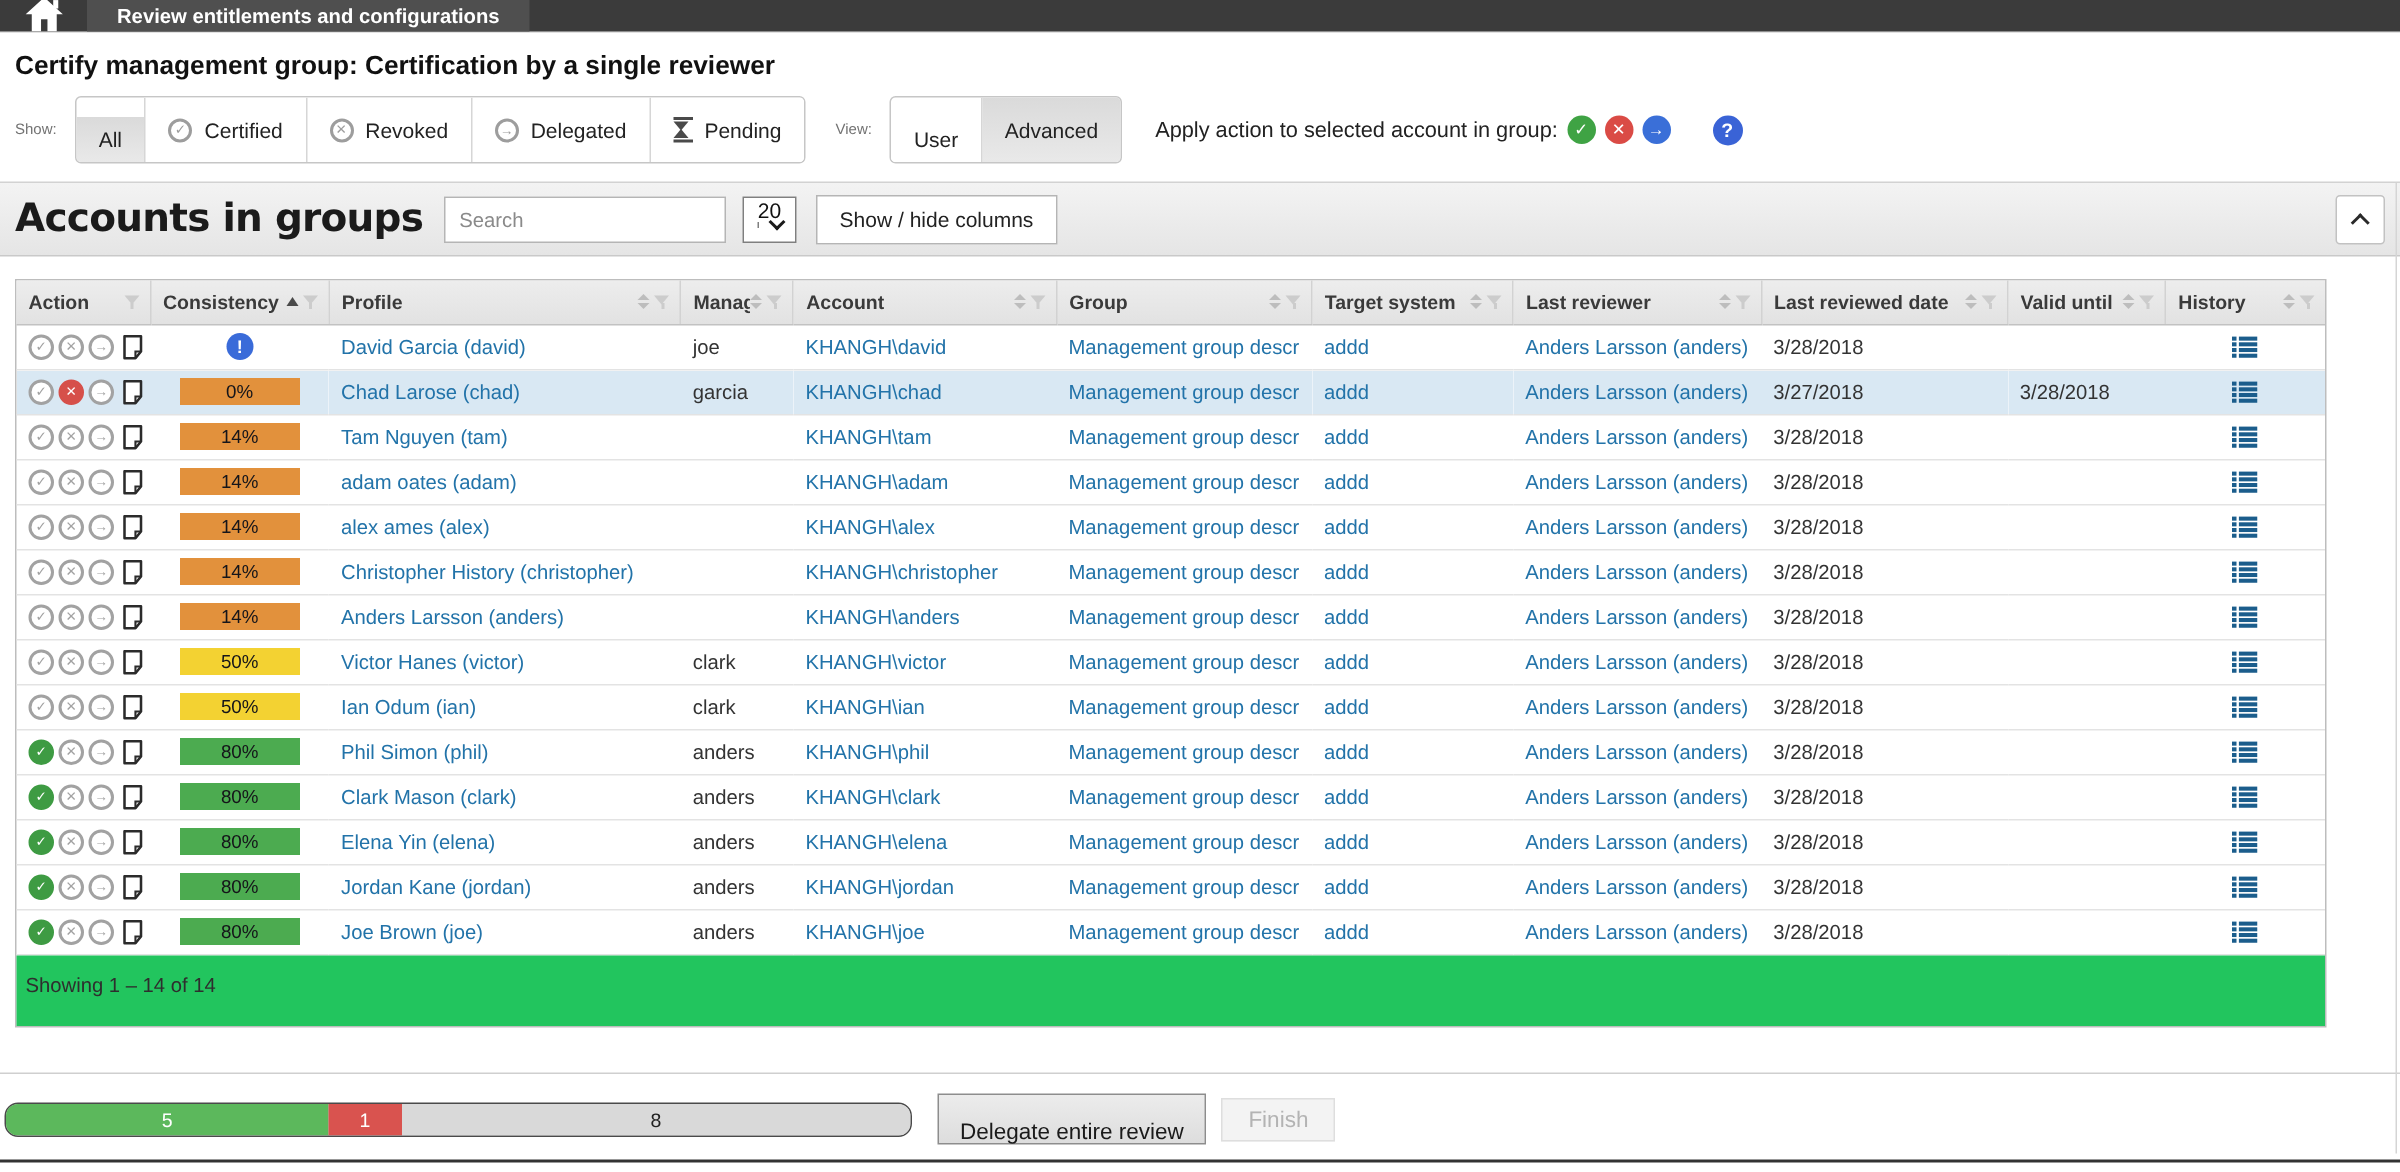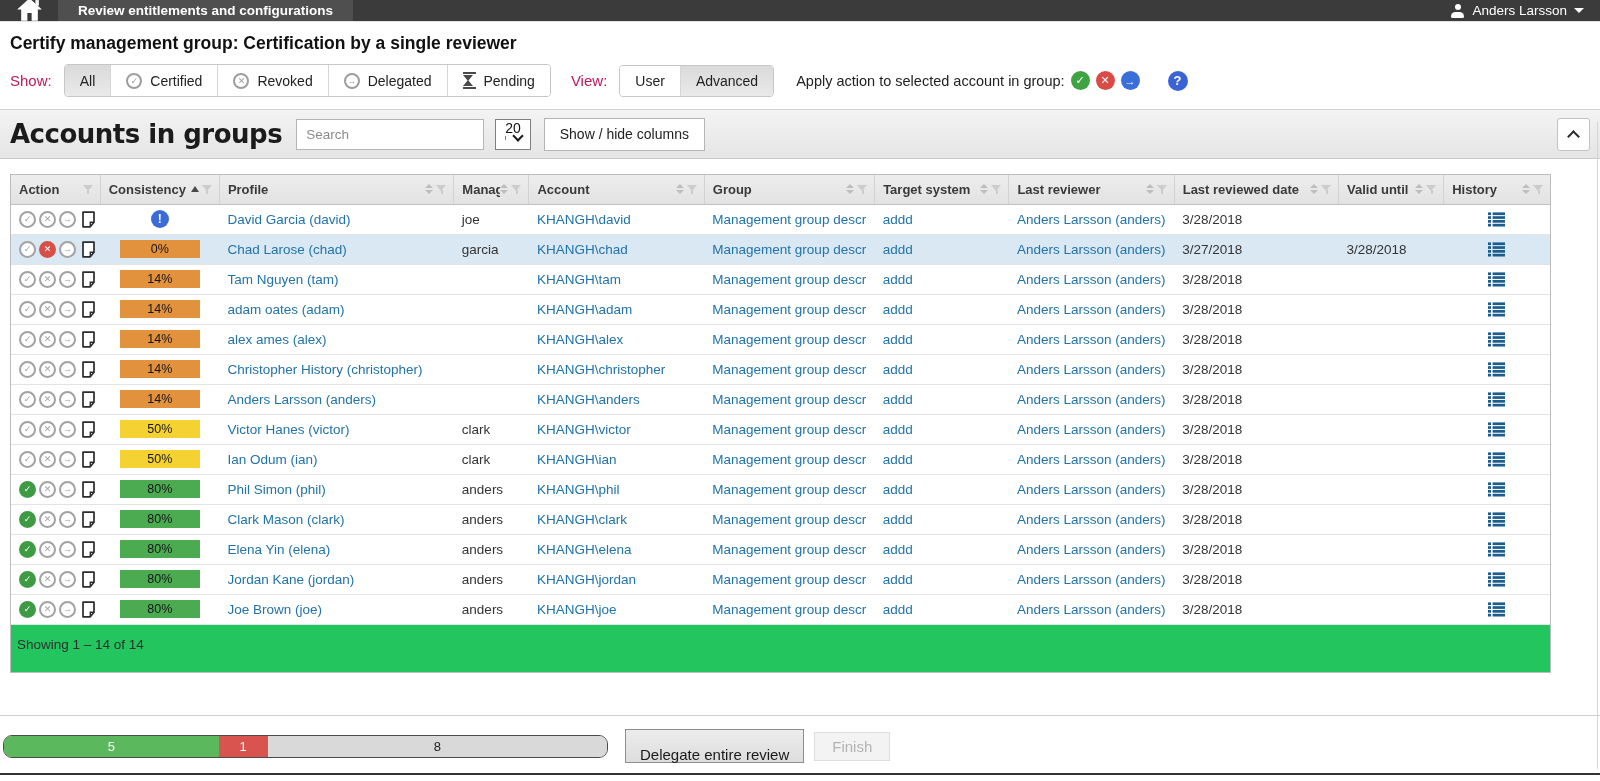--- a/index.html
+++ b/index.html
@@ -16,24 +16,24 @@
   .topbar-tab { background:#4f4f4f; padding:0 20px; display:flex; align-items:center; font-size:13.5px; font-weight:700; cursor:pointer; }
   .user-menu { margin-left:auto; display:flex; align-items:center; gap:7px; padding-right:16px; font-size:13.5px; cursor:pointer; }
   .person { position:relative; width:15px; height:14px; display:inline-block; }
   .person::before { content:''; position:absolute; top:0; left:4.5px; width:6.5px; height:6.5px; border-radius:50%; background:#fff; }
   .person::after  { content:''; position:absolute; bottom:0; left:1px; width:13px; height:6px; border-radius:6px 6px 2px 2px; background:#fff; }
   .caret-down { width:0; height:0; border-left:5px solid transparent; border-right:5px solid transparent; border-top:5px solid #fff; display:inline-block; }
 
   
   .page-title { padding:11px 10px 5px; font-size:17.5px; font-weight:700; color:#111; }
   .filter-row { display:flex; align-items:center; padding:5px 10px 12px; gap:12px; }
-  .flabel { font-size:15px; color:#be185d; }
+  .flabel { font-size:10px; color:#737373; }
   .btn-group { display:inline-flex; border:1px solid #c6c6c6; border-radius:4px; background:#fff; overflow:hidden; }
   .seg { display:flex; align-items:center; gap:8px; padding:7px 15px; border-left:1px solid #d6d6d6; font-size:14px; cursor:pointer; background:#fff; white-space:nowrap; }
-  .seg:first-child { border-left:none; }
+  .seg:first-child { border-left:none;margin-top:13px; }
   .seg.selected { background:linear-gradient(#dadada,#e9e9e9); }
 
   .cicon { display:inline-flex; align-items:center; justify-content:center; border-radius:50%;
            width:16px; height:16px; border:2px solid #9d9d9d; color:#9d9d9d; font-size:9px; font-weight:700; background:#fff; flex:none; }
   .hourglass { position:relative; width:13px; height:17px; border-top:2.5px solid #4a4a4a; border-bottom:2.5px solid #4a4a4a; flex:none; }
   .hourglass::before { content:''; position:absolute; top:1px; left:0.5px; border-left:5.5px solid transparent; border-right:5.5px solid transparent; border-top:6px solid #4a4a4a; }
   .hourglass::after  { content:''; position:absolute; bottom:1px; left:0.5px; border-left:5.5px solid transparent; border-right:5.5px solid transparent; border-bottom:6px solid #4a4a4a; }
 
   .apply-zone { display:flex; align-items:center; gap:6px; margin-left:10px; font-size:14.5px; }
   .apply-icon { width:19px; height:19px; border-radius:50%; display:inline-flex; align-items:center; justify-content:center;
@@ -124,25 +124,20 @@
   <div class="home-btn">
     <span>
       <svg width="27" height="25" viewBox="0 0 24 22" fill="#fff">
           <path d="M12 1 L23 11 H19.4 V21 H13.9 V14 H10.1 V21 H4.6 V11 H1 Z"></path>
           <rect x="17.3" y="2.6" width="3" height="5"></rect>
         </svg>
     </span>
   </div>
   <div class="topbar-tab">
     <span>Review entitlements and configurations</span>
-  </div>
-  <div class="user-menu">
-    <span class="person"></span>
-    <span>Anders Larsson</span>
-    <span class="caret-down"></span>
   </div>
 </div>
 
 <div class="page-title">Certify management group: Certification by a single reviewer</div>
 
 <div class="filter-row">
   <span class="flabel">Show:</span>
   <div class="btn-group">
     <div class="seg selected">
       <span>All</span>

